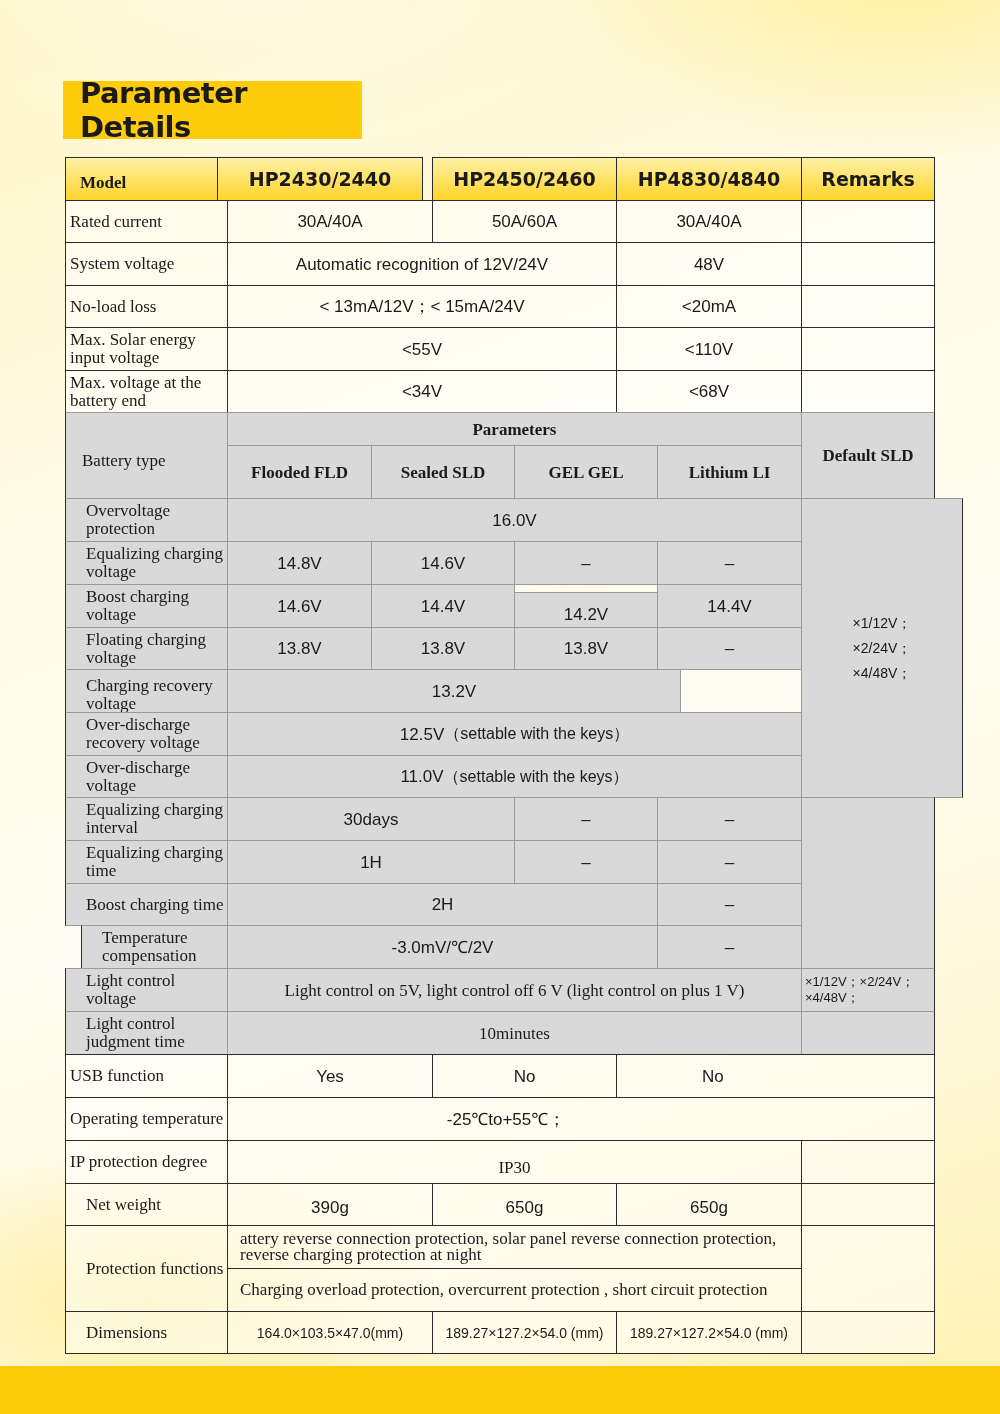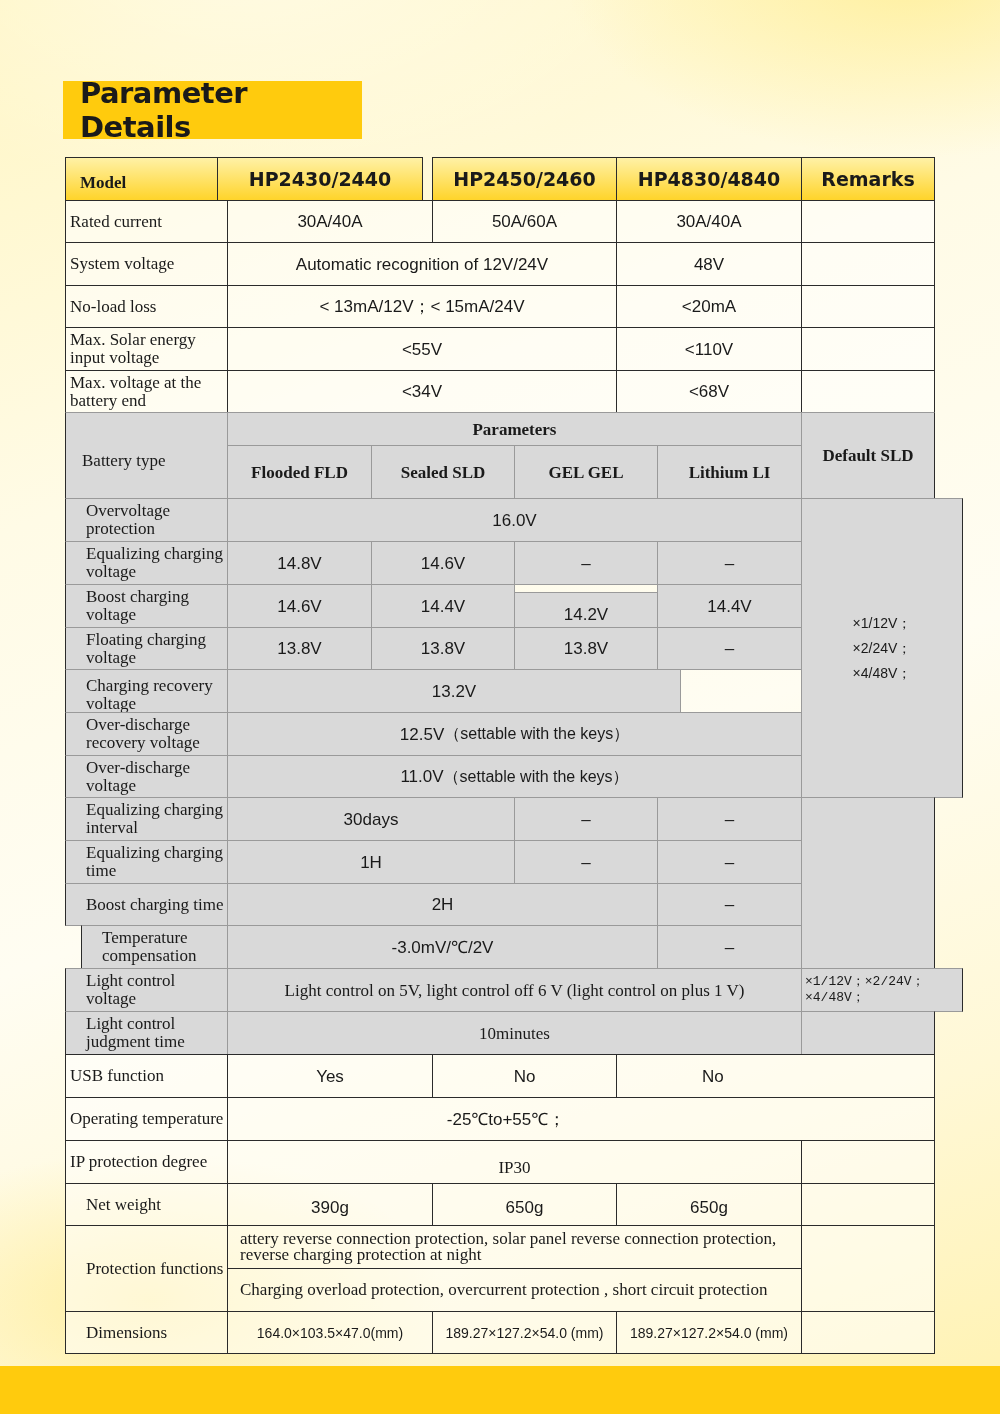--- a/index.html
+++ b/index.html
@@ -158,21 +158,21 @@
   <div class="cell lbl gray edge-l" style="left:0;top:726px;width:163px;height:43px;">Boost charging time</div>
   <div class="cell val gray" style="left:162px;top:726px;width:431px;height:43px;">2H</div>
   <div class="cell val gray" style="left:592px;top:726px;width:145px;height:43px;">–</div>
 
   <div class="cell lbl gray edge-l" style="left:0;top:768px;width:163px;height:44px;margin-left:16px;">Temperature compensation</div>
   <div class="cell val gray" style="left:162px;top:768px;width:431px;height:44px;">-3.0mV/℃/2V</div>
   <div class="cell val gray" style="left:592px;top:768px;width:145px;height:44px;">–</div>
 
   <div class="cell lbl gray edge-l" style="left:0;top:811px;width:163px;height:44px;">Light control voltage</div>
   <div class="cell serif17 gray" style="left:162px;top:811px;width:575px;height:44px;">Light control on 5V, light control off 6 V (light control on plus 1 V)</div>
-  <div class="cell gray edge-r remarks-inline" style="left:736px;top:811px;width:162px;height:44px;font-family:Liberation Mono, monospace;">×1/12V；×2/24V；×4/48V；</div>
+  <div class="cell gray edge-r remarks-inline" style="left:736px;top:811px;width:134px;height:44px;">×1/12V；×2/24V；×4/48V；</div>
 
   <div class="cell lbl gray edge-l" style="left:0;top:854px;width:163px;height:44px;">Light control judgment time</div>
   <div class="cell serif17 gray" style="left:162px;top:854px;width:575px;height:44px;">10minutes</div>
   <div class="cell gray edge-r" style="left:736px;top:854px;width:134px;height:44px;"></div>
 
   <div class="cell lbl white" style="left:0;top:897px;width:163px;height:44px;">USB function</div>
   <div class="cell val white" style="left:162px;top:897px;width:206px;height:44px;">Yes</div>
   <div class="cell val white" style="left:367px;top:897px;width:185px;height:44px;">No</div>
   <div class="cell val white" style="left:551px;top:897px;width:319px;height:44px;justify-content:flex-start;padding-left:85px;">No</div>
 

